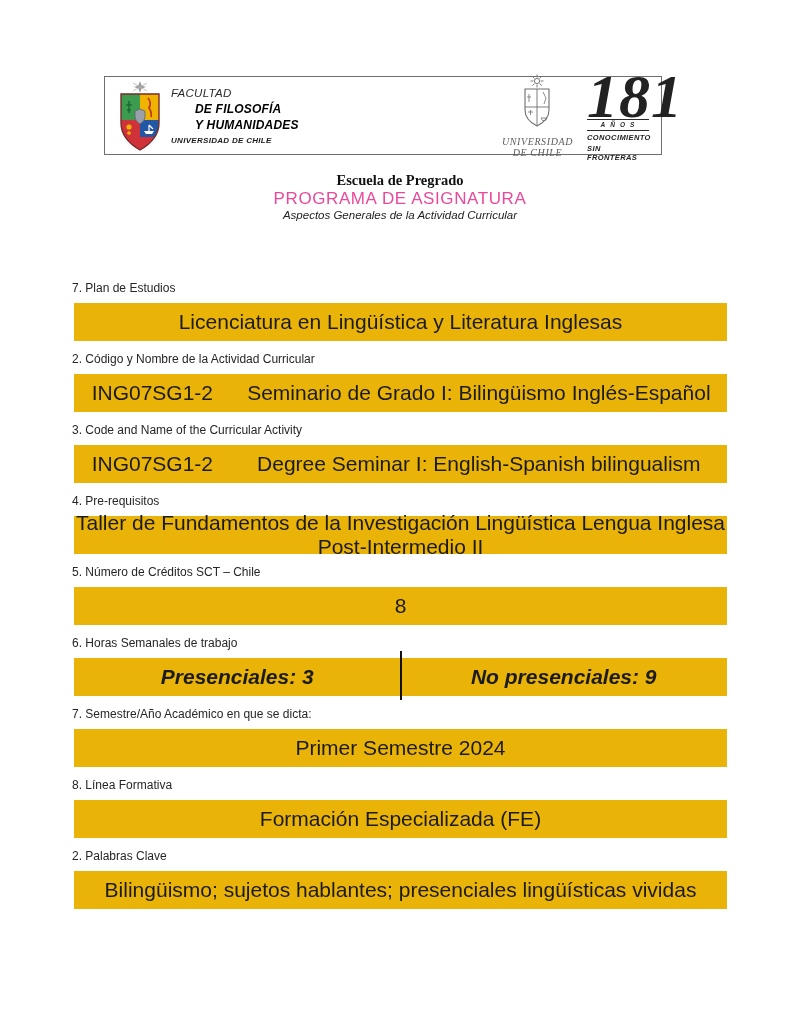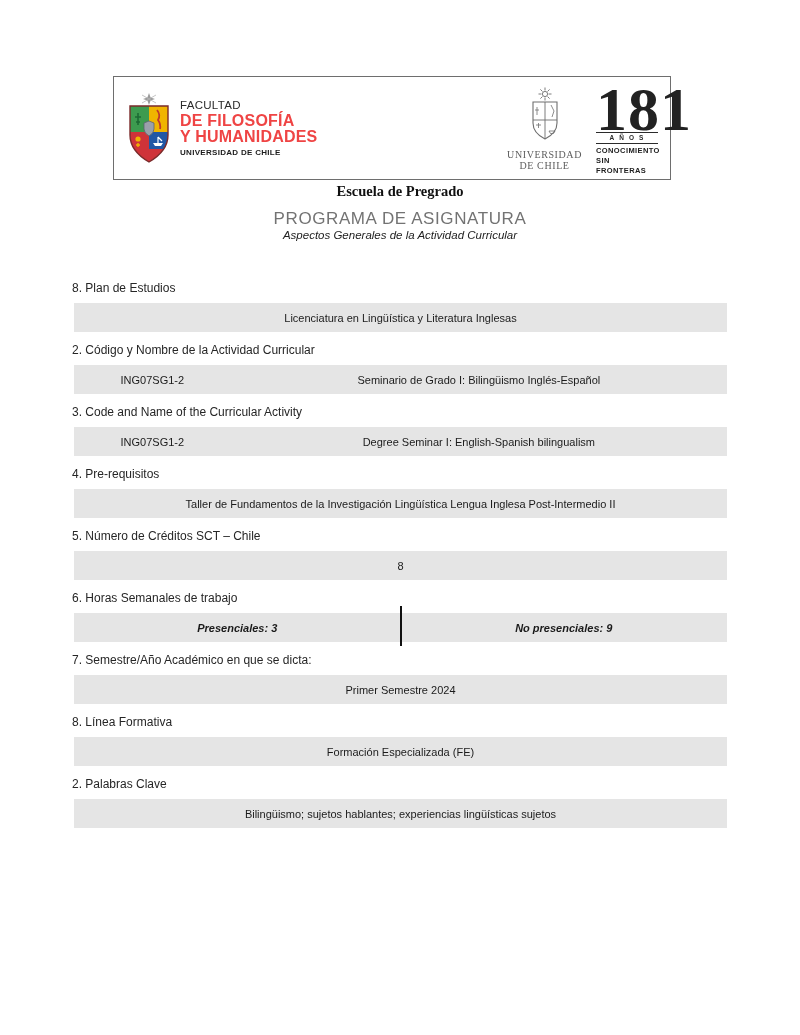--- a/index.html
+++ b/index.html
@@ -1,54 +1,55 @@
 <!DOCTYPE html>
 <html><head>
 <meta charset="utf-8">
 <style>
   * { margin: 0; padding: 0; box-sizing: border-box; }
   html, body { width: 800px; height: 1035px; background: #ffffff; overflow: hidden; }
   body { font-family: "Liberation Sans", sans-serif; color: #1d1d1d; position: relative; }
 
   
   .letterhead {
-    position: absolute; left: 113px; top: 76px; width: 558px; height: 104px;
+    position: absolute; left: 104px; top: 76px; width: 558px; height: 79px;
     border: 1px solid #6e6e6e;
     display: flex; align-items: center; justify-content: space-between;
     padding: 0 12px 0 13px;
+    font-style: italic;
   }
   .faculty-group { display: flex; align-items: center; gap: 9px; }
   .faculty-text { display: flex; flex-direction: column; justify-content: center; }
   .fac-l1 { font-size: 11.5px; font-weight: 400; color: #2a2a2a; letter-spacing: .3px; line-height: 16px; }
-  .fac-l2, .fac-l3 { font-size: 16px; font-weight: 700; color: #ef4444; letter-spacing: .2px; line-height: 16px; }
+  .fac-l2, .fac-l3 { font-size: 12px; font-weight: 700; color: #000000; letter-spacing: .2px; line-height: 16px; margin-left: 24px; }
   .fac-l4 { font-size: 8px; font-weight: 700; color: #1c1c1c; letter-spacing: .3px; line-height: 12px; margin-top: 2px; }
 
   .right-group { display: flex; align-items: flex-start; gap: 14px; padding-top: 6px; }
   .uchile-mark { display: flex; flex-direction: column; align-items: center; }
   .uchile-word { font-family: "Liberation Serif", serif; font-size: 10px; color: #5d5d5d; letter-spacing: .6px; line-height: 11px; text-align: left; }
   .years-block { display: flex; flex-direction: column; width: 62px; }
   .years-number { font-family: "Liberation Serif", serif; font-size: 62px; font-weight: 700; color: #222; line-height: 44px; letter-spacing: 1px; text-align: left; }
   .years-rule { border: none; border-top: 1.5px solid #2b2b2b; width: 100%; margin: 1px 0; }
   .years-label { font-size: 6.5px; font-weight: 700; color: #2b2b2b; text-align: center; letter-spacing: 5px; line-height: 8px; padding-left: 4px; }
   .tagline { font-size: 7.5px; font-weight: 700; color: #222; letter-spacing: .4px; line-height: 9.5px; margin-top: 1px; }
   .tagline:first-of-type { margin-top: 3px; }
 
   
-  .title-block { position: absolute; left: 0; top: 183px; width: 800px; text-align: center; }
+  .title-block { position: absolute; left: 0; top: 172px; width: 800px; text-align: center; }
   .school-name { font-family: "Liberation Serif", serif; font-weight: 700; font-size: 14.5px; color: #111; }
-  .doc-title { font-size: 17px; font-weight: 400; color: #737373; letter-spacing: .6px; margin-top: 9px; }
+  .doc-title { font-size: 17px; font-weight: 400; color: #ec4899; letter-spacing: .6px; }
   .doc-subtitle { font-size: 11.5px; font-style: italic; color: #222; margin-top: 0; }
 
   
   .fields { position: absolute; left: 74px; top: 281px; width: 653px; }
   .field-label { font-size: 12px; color: #262626; line-height: 14px; margin-bottom: 8px; margin-left: -2px; }
   .field-box {
-    background: #e5e5e5; height: 29px; margin-bottom: 11px;
+    background: #eab308; height: 38px; margin-bottom: 11px;
     display: flex; align-items: center; justify-content: center;
-    font-size: 11px; color: #1b1b1b; text-align: center;
+    font-size: 21px; color: #1b1b1b; text-align: center;
   }
   .field-box.two-col { justify-content: center; }
   .cell-code { width: 24%; text-align: center; }
   .cell-name { width: 76%; text-align: center; }
   .field-box.split { position: relative; }
   .half { width: 50%; text-align: center; font-style: italic; font-weight: bold; }
   .v-divider {
     position: absolute; left: 50%; top: -7px; bottom: -4px; width: 2px;
     background: #111; transform: translateX(-50%);
   }
@@ -141,21 +142,21 @@
 
 <div class="title-block">
   <div class="school-name">Escuela de Pregrado</div>
   <div class="doc-title">PROGRAMA DE ASIGNATURA</div>
   <div class="doc-subtitle">Aspectos Generales de la Actividad Curricular</div>
 </div>
 
 <div class="fields">
 
   <div>
-    <div class="field-label">8. Plan de Estudios</div>
+    <div class="field-label">7. Plan de Estudios</div>
     <div class="field-box">Licenciatura en Lingüística y Literatura Inglesas</div>
   </div>
 
   <div>
     <div class="field-label">2. Código y Nombre de la Actividad Curricular</div>
     <div class="field-box two-col">
       <div class="cell-code">ING07SG1-2</div>
       <div class="cell-name">Seminario de Grado I: Bilingüismo Inglés-Español</div>
     </div>
   </div>
@@ -192,16 +193,16 @@
     <div class="field-box">Primer Semestre 2024</div>
   </div>
 
   <div>
     <div class="field-label">8. Línea Formativa</div>
     <div class="field-box">Formación Especializada (FE)</div>
   </div>
 
   <div>
     <div class="field-label">2. Palabras Clave</div>
-    <div class="field-box">Bilingüismo; sujetos hablantes; experiencias lingüísticas sujetos</div>
+    <div class="field-box">Bilingüismo; sujetos hablantes; presenciales lingüísticas vividas</div>
   </div>
 
 </div>
 
 </body></html>

